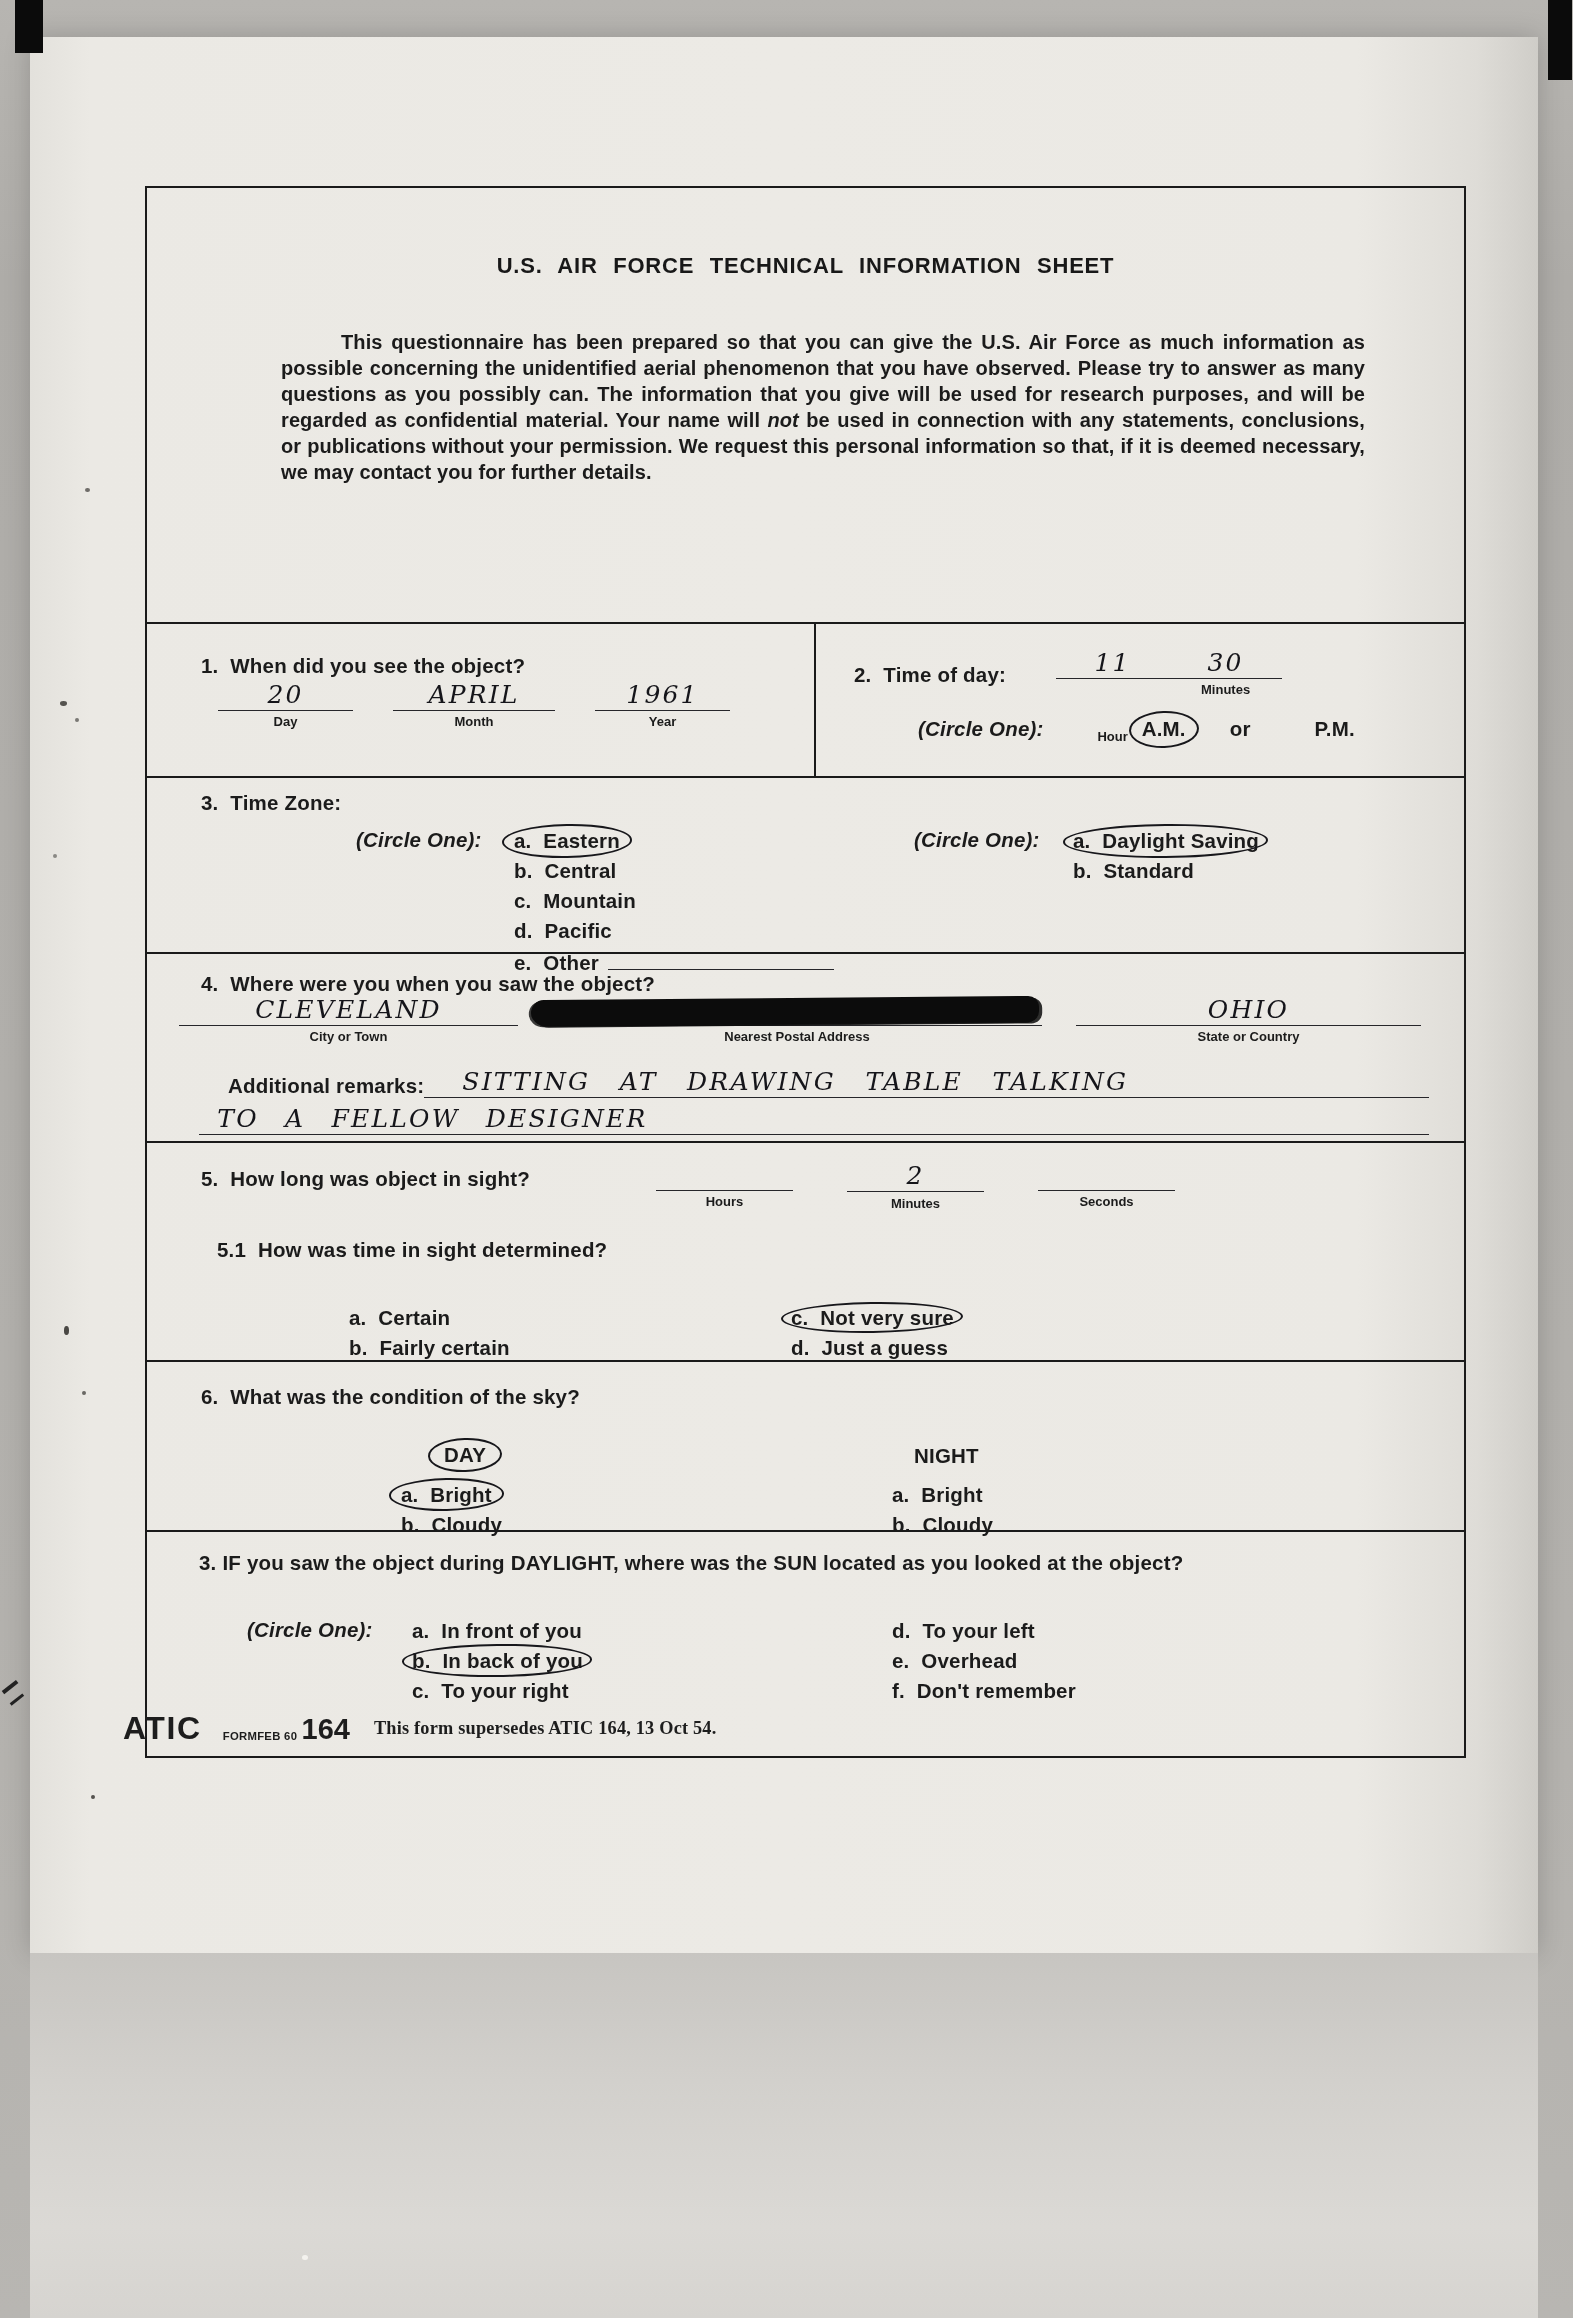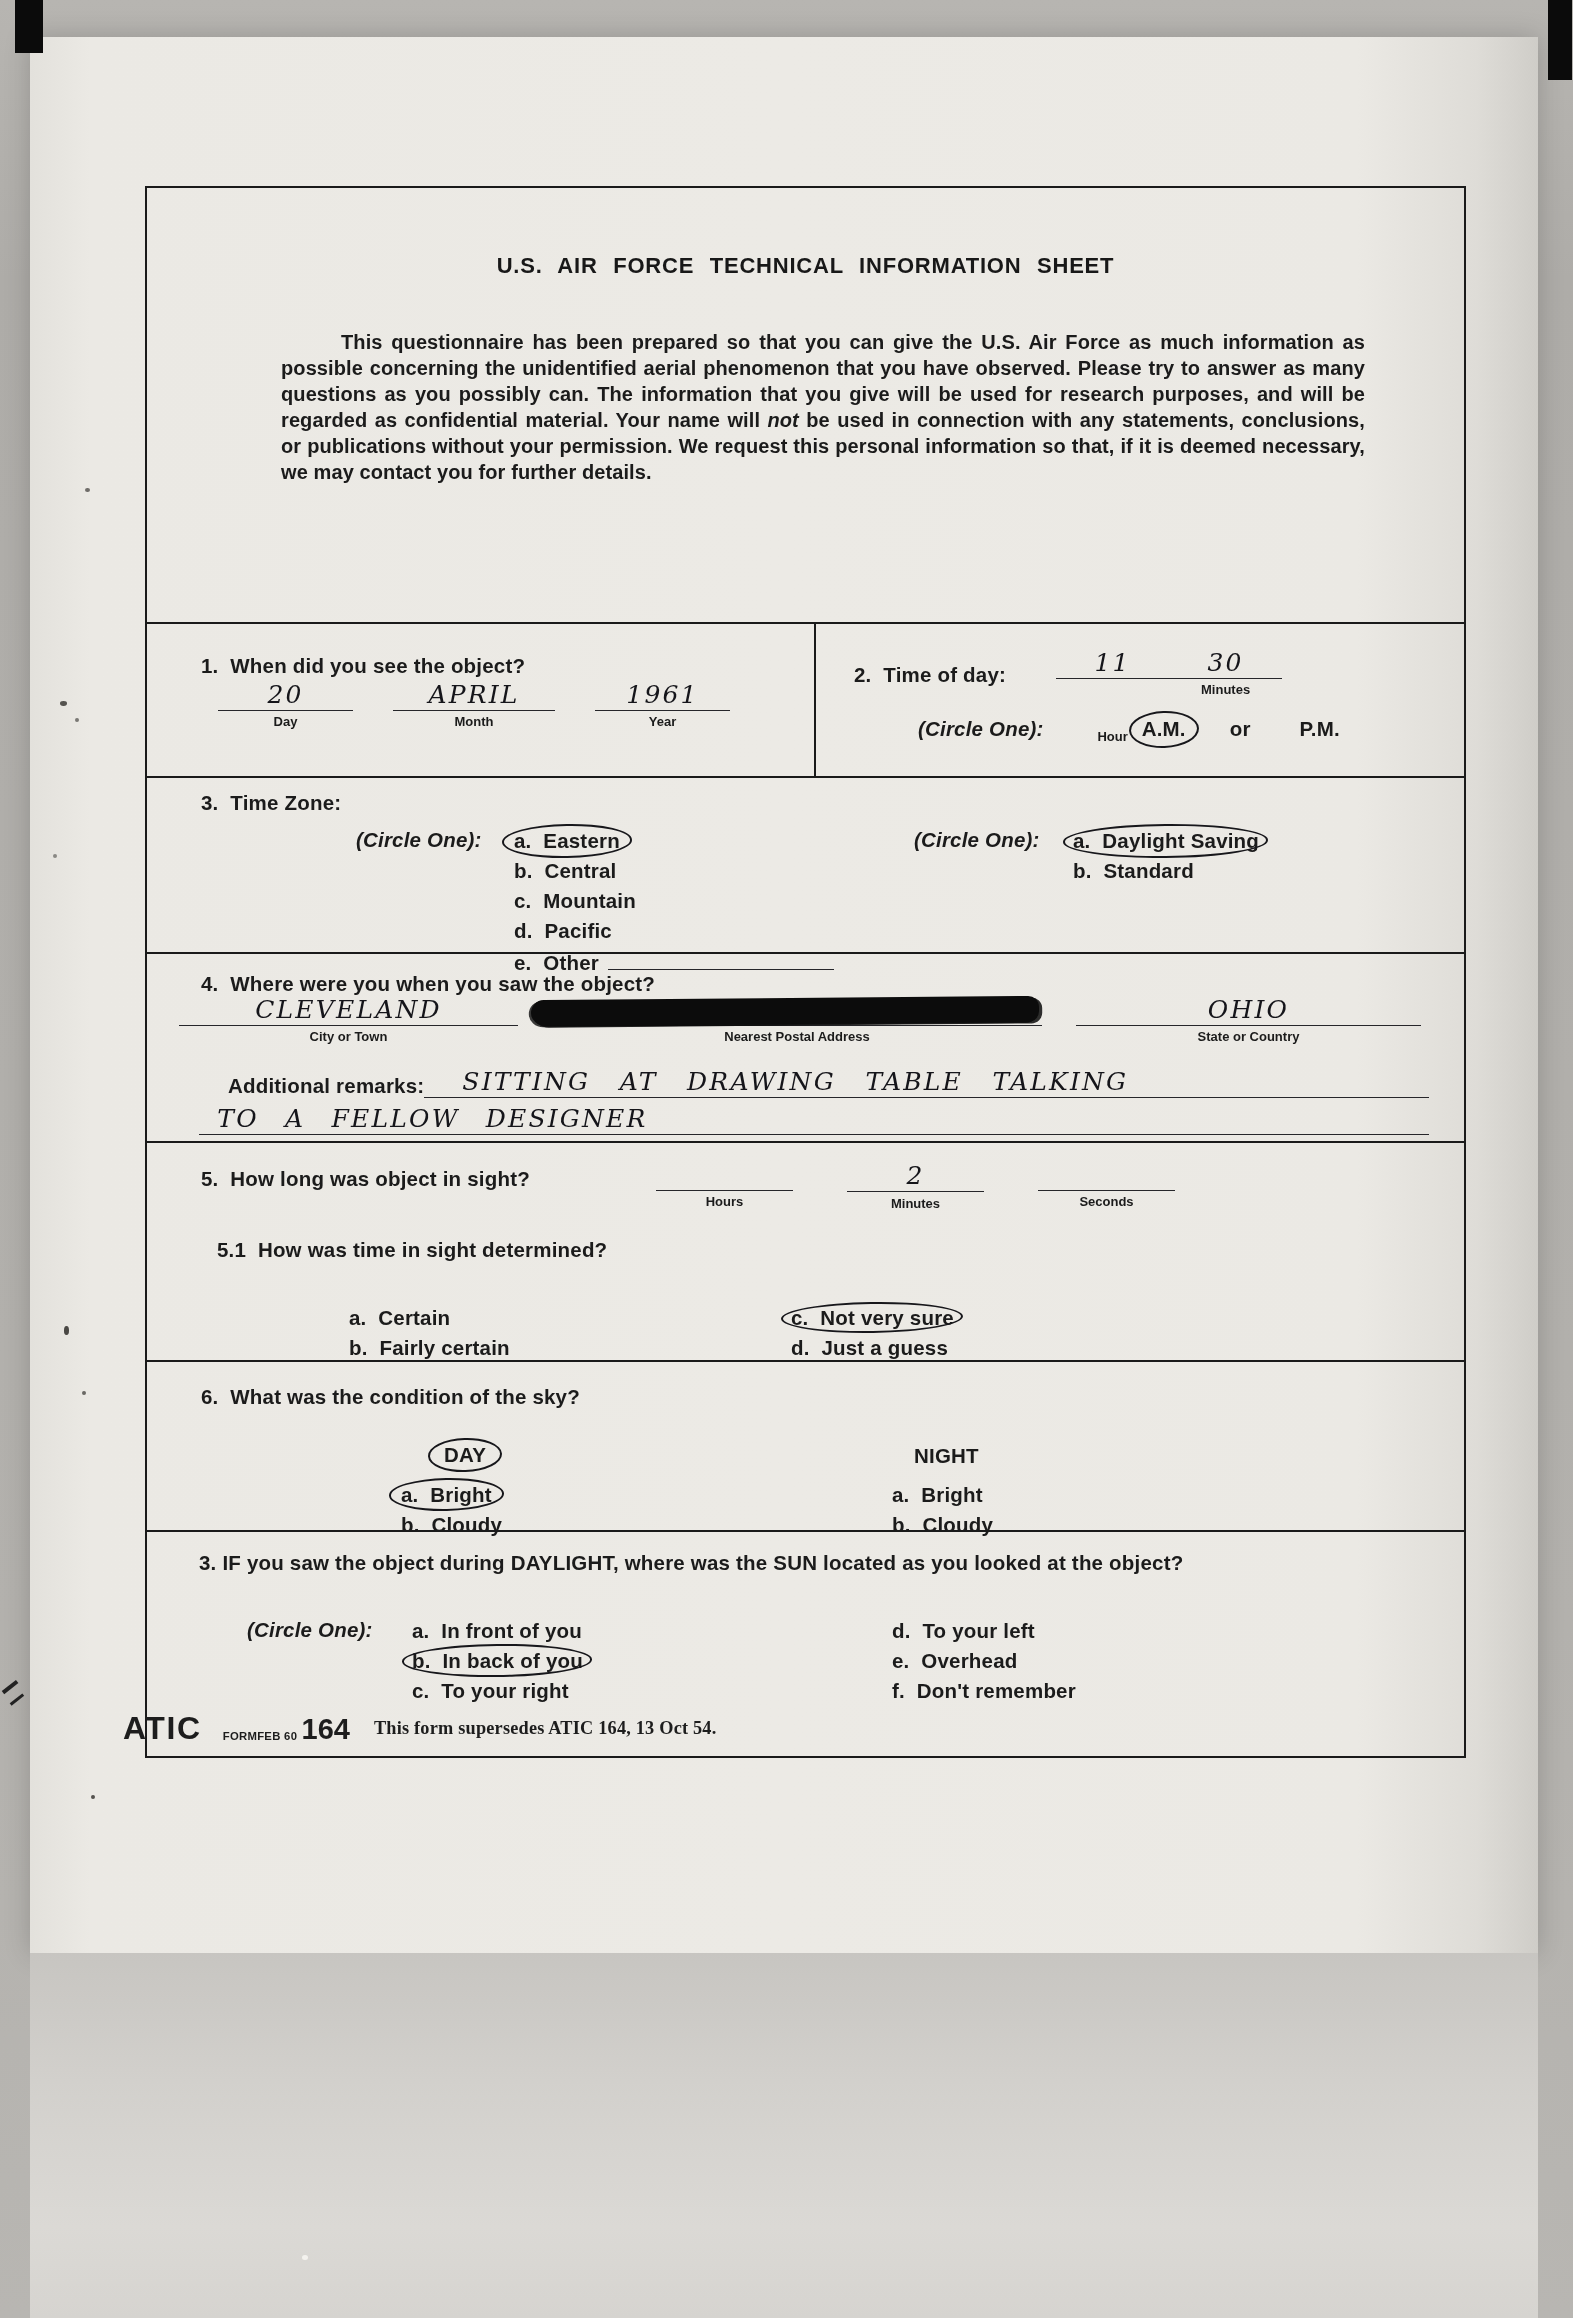--- a/index.html
+++ b/index.html
@@ -105,21 +105,21 @@
   .q2 { position:absolute; left:667px; top:0; right:0; height:100%; border-left:2.2px solid #1a1a1a; }
   .q1-fields { position:absolute; left:71px; top:56px; display:flex; gap:40px; }
   .w250 { width:135px; } .w300 { width:162px; } .w210 { width:113px; } .w255 { width:137px; }
   .q2-line1 { position:absolute; left:38px; top:24px; display:flex; align-items:flex-start; }
   .q2-line1 .qlabel { margin-top:15px; }
   .q2-line1 .field:nth-of-type(1) { margin-left:24px; }
   .q2-line1 .field:nth-of-type(2) { margin-left:50px;gap:47px; }
   .q2-line2 { position:absolute; left:102px; top:93px; display:flex; align-items:center; }
   .q2-line2 .c-am { margin-left:98px; }
   .q2-line2 .or-word { margin-left:44px; }
-  .q2-line2 .pm-word { margin-left:33px;padding-left:16px; }
+  .q2-line2 .pm-word { margin-left:48px;padding-left:16px; }
 
   
   .footer { position:absolute; left:123px; top:1714px; display:flex; align-items:flex-end; }
   .atic-big  { font-size:32px; font-weight:700; letter-spacing:1.6px; line-height:28px; }
   .form-stack { margin-left:21px; display:flex; flex-direction:row; justify-content:flex-end; }
   .form-stack span { font-size:11.3px; font-weight:700; line-height:12px; letter-spacing:0.3px; }
   .num-164 { font-size:29px; font-weight:700; margin-left:4.3px; line-height:26px; }
   .footer-note {
     margin-left:24px; font-family:"Liberation Serif", serif;
     font-size:18.3px; font-weight:700; padding-bottom:3.2px; letter-spacing:0.2px;

